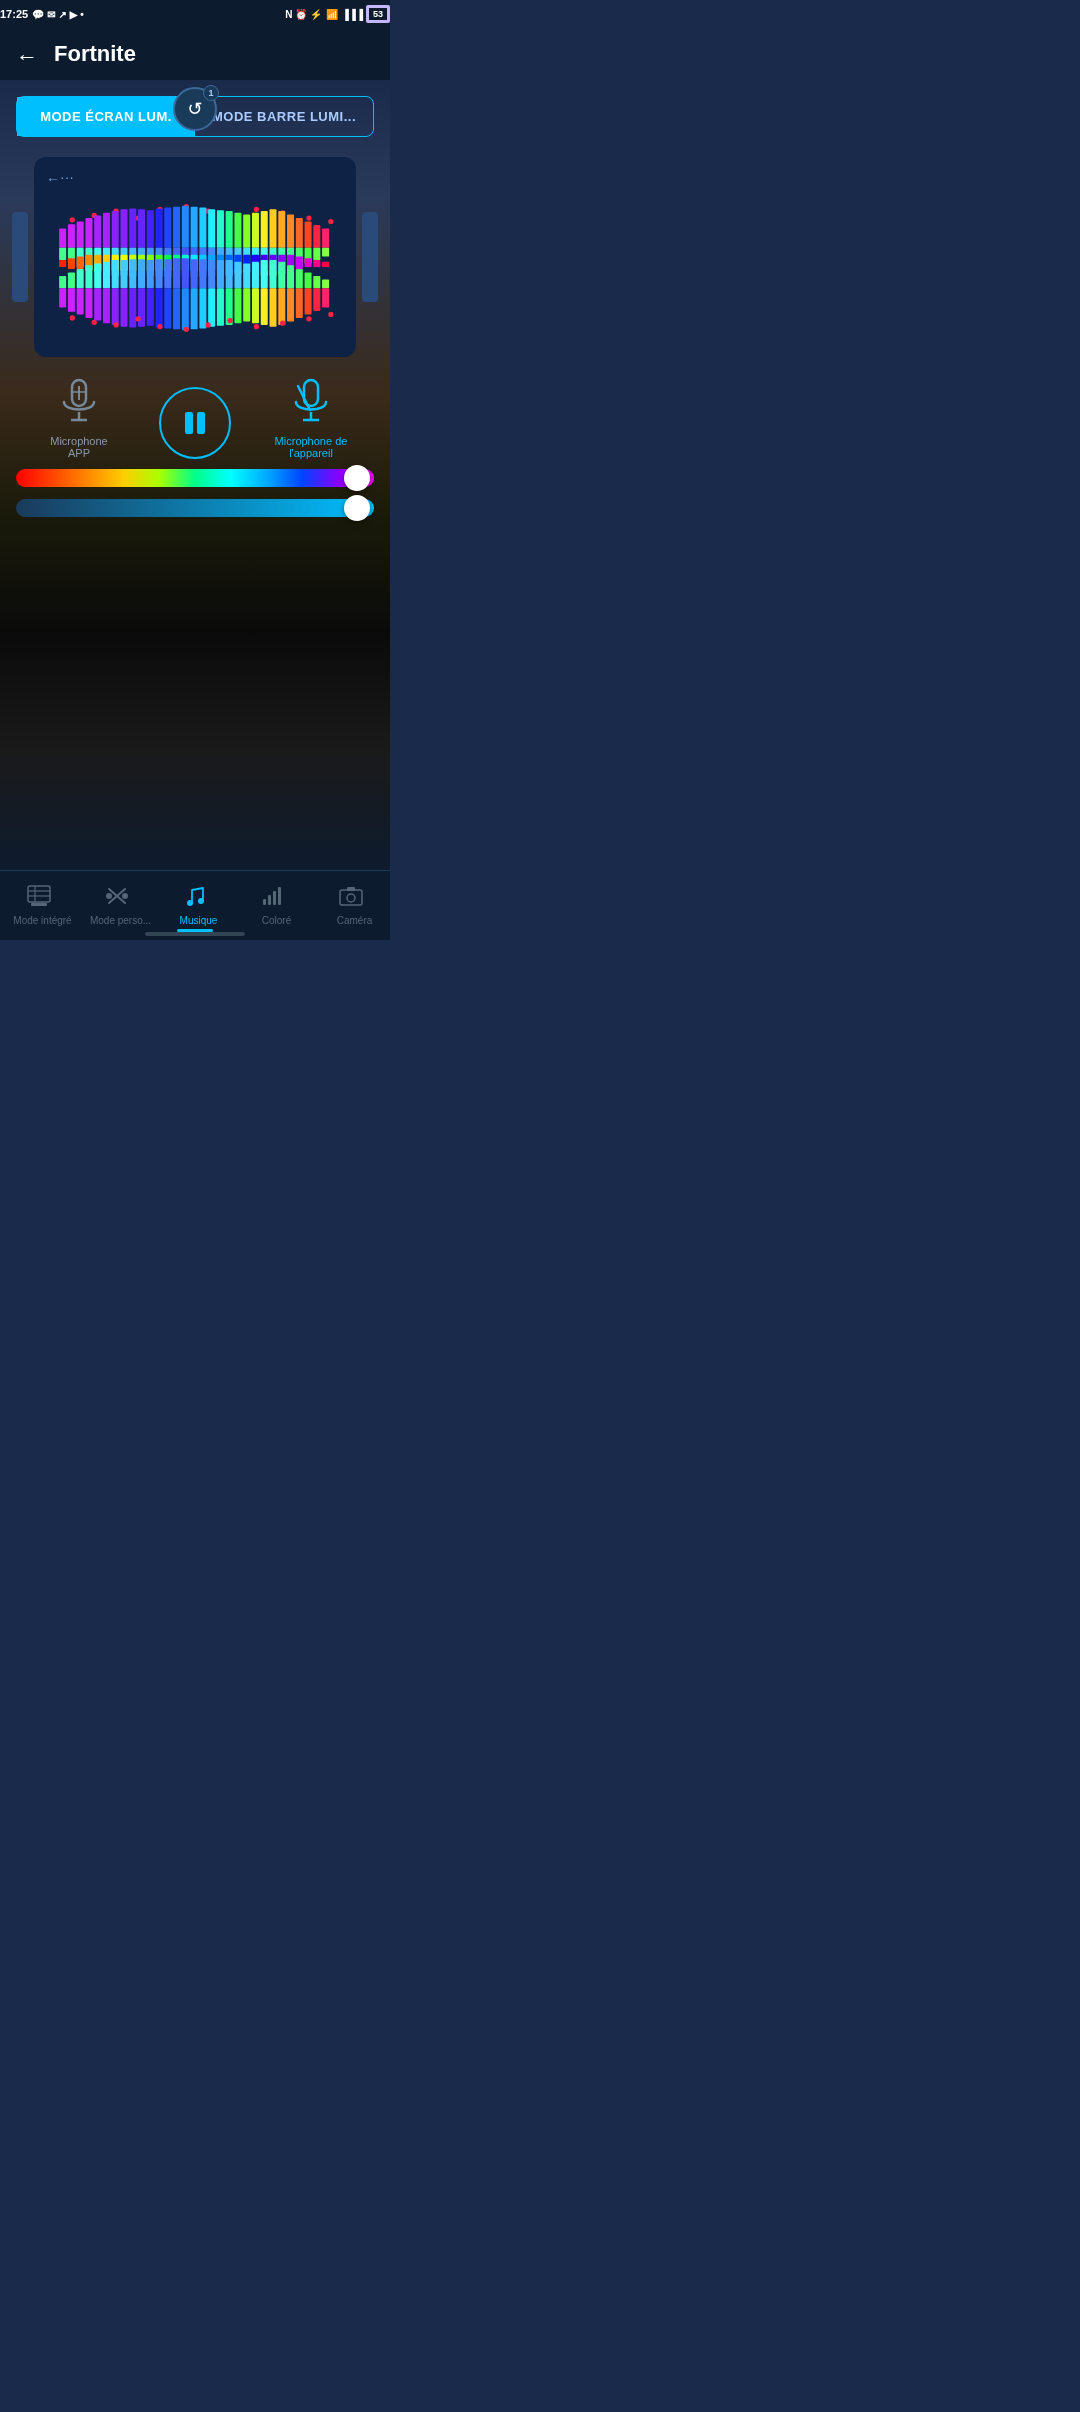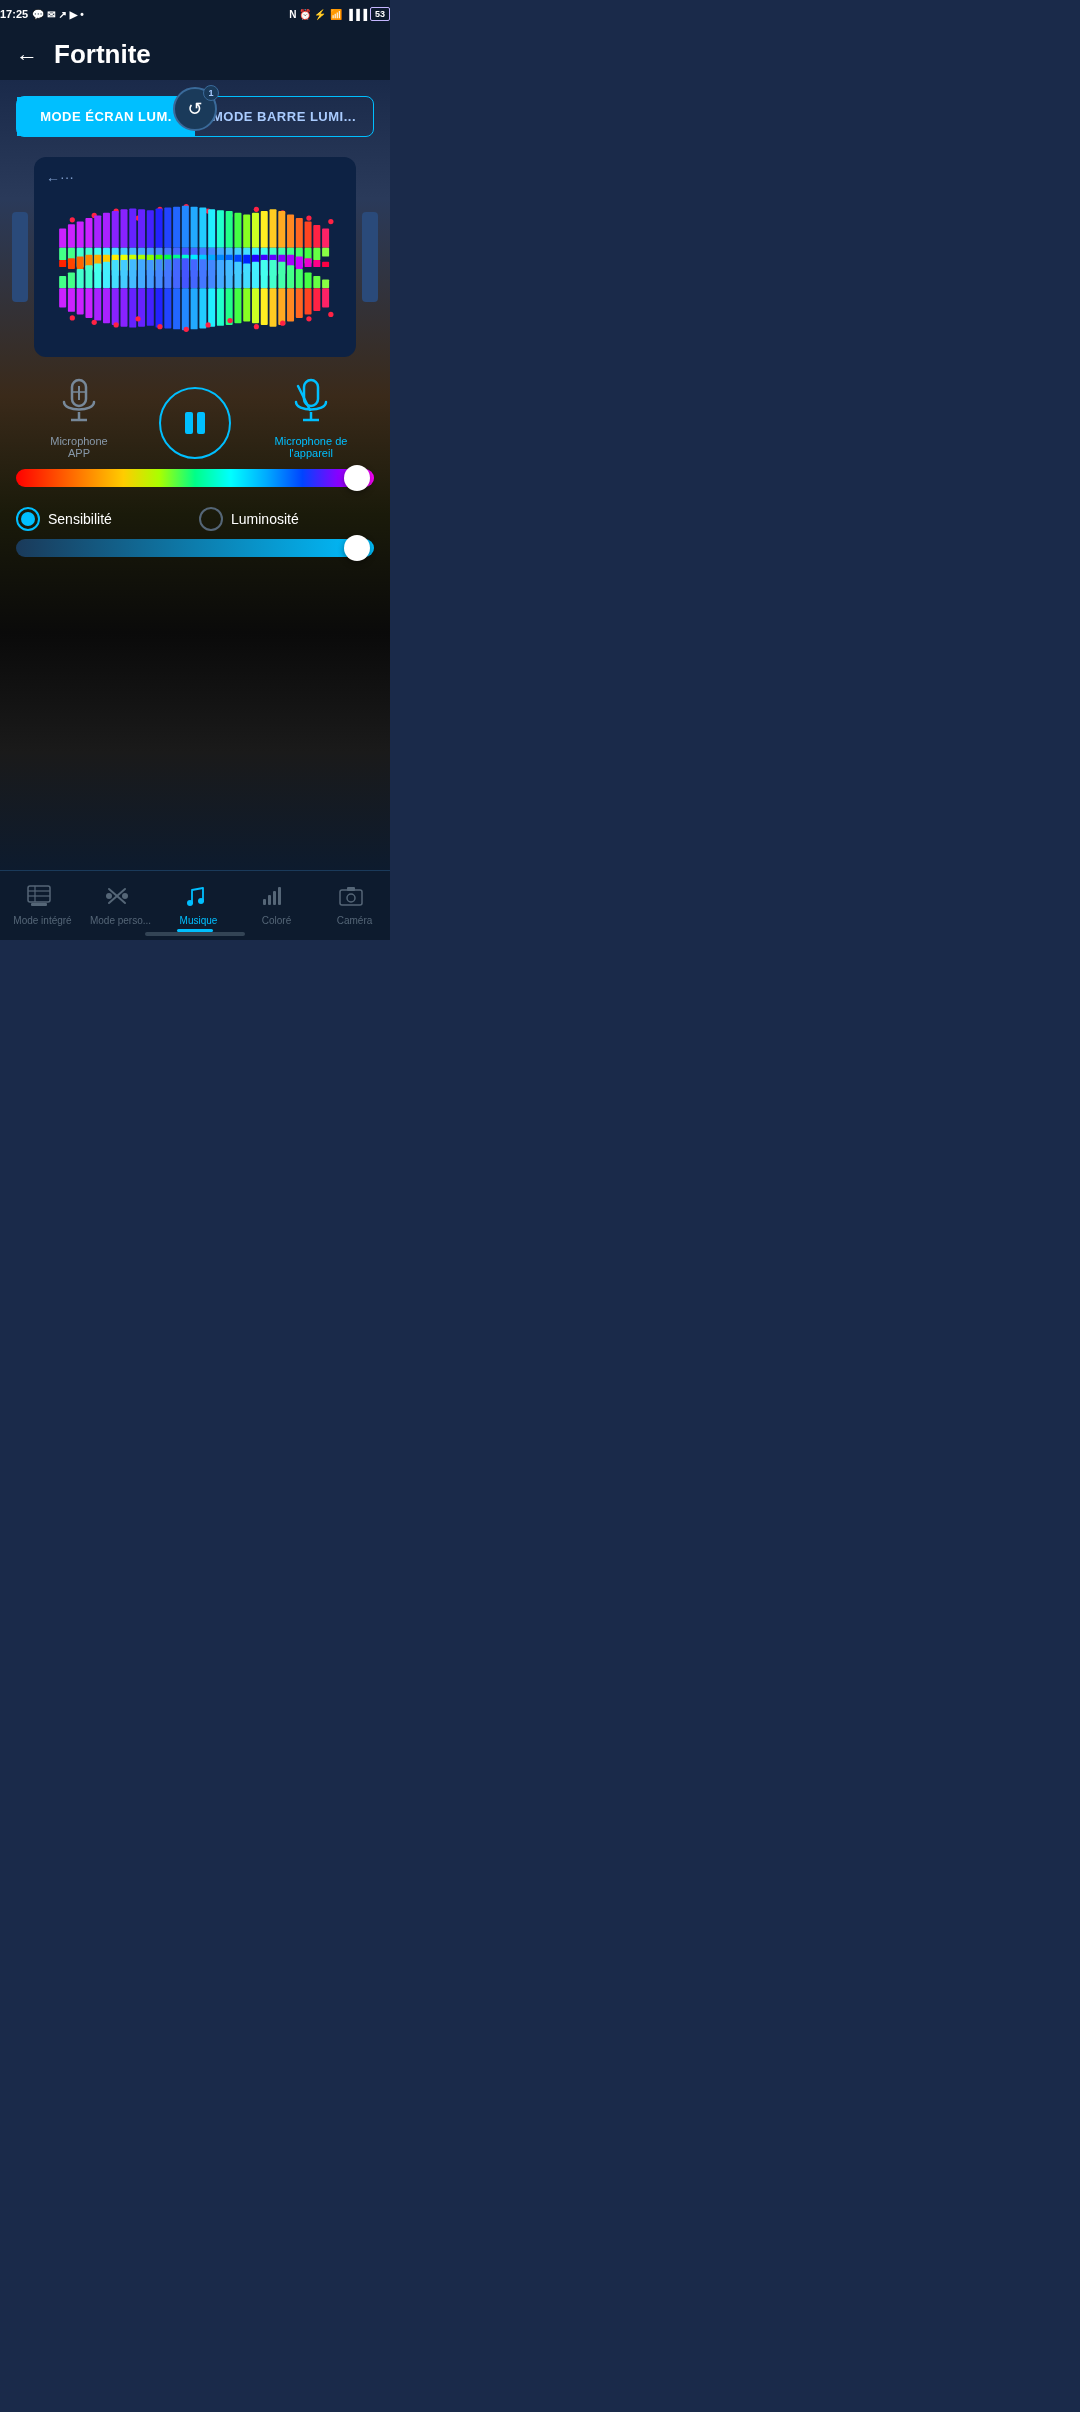--- a/index.html
+++ b/index.html
@@ -40,21 +40,21 @@
     }
     .back-btn {
       color: white;
       font-size: 22px;
       cursor: pointer;
       background: none;
       border: none;
     }
     .nav-title {
       color: white;
-      font-size: 26px;
+      font-size: 22px;
       font-weight: 700;
     }
 
     
     .main-content {
       background: linear-gradient(180deg, #1a2a4a 0%, #2a3a5a 15%, #3a2a1a 40%, #1a1a0a 55%, #0a0a0a 70%, #1a1a1a 85%, #0d1b2e 100%);
       min-height: 790px;
       position: relative;
     }
 
@@ -349,21 +349,21 @@
   <div class="status-left">
     <span>17:25</span>
     <span style="font-size:10px;">💬 ✉ ↗ ▶ •</span>
   </div>
   <div class="status-right">
     <span>N</span>
     <span>⏰</span>
     <span>⚡</span>
     <span>📶</span>
     <span>▐▐▐</span>
-    <span style="border:1px solid #c4b5fd; padding:1px 4px; border-radius:2px; font-size:9px;">53</span>
+    <span style="border:3px solid #c4b5fd; padding:1px 4px; border-radius:2px; font-size:9px;">53</span>
   </div>
 </div>
 
 <div class="top-nav">
   <button class="back-btn">←</button>
   <span class="nav-title">Fortnite</span>
 </div>
 
 <div class="main-content">
 
@@ -618,30 +618,20 @@
     </div>
   </div>
 
 
   <div class="slider-row">
     <div class="spectrum-slider">
       <div class="slider-thumb"></div>
     </div>
   </div>
 
-  <div class="settings-row">
-    <div class="radio-option">
-      <div class="radio-circle checked"></div>
-      <span class="radio-label">Sensibilité</span>
-    </div>
-    <div class="radio-option">
-      <div class="radio-circle unchecked"></div>
-      <span class="radio-label">Luminosité</span>
-    </div>
-  </div>
 
   <div class="slider-row">
     <div class="sens-slider">
       <div class="slider-thumb"></div>
     </div>
   </div>
 
 </div>
 
 <div class="bottom-nav">

